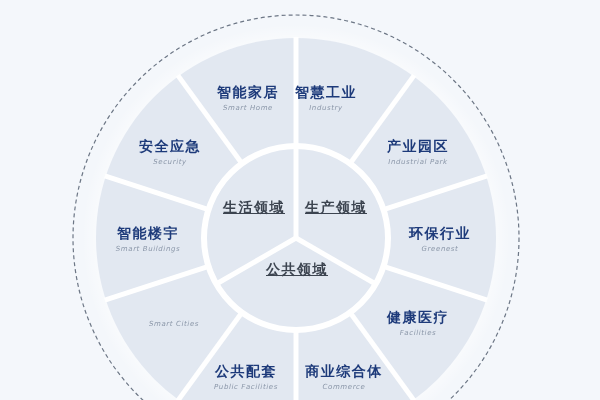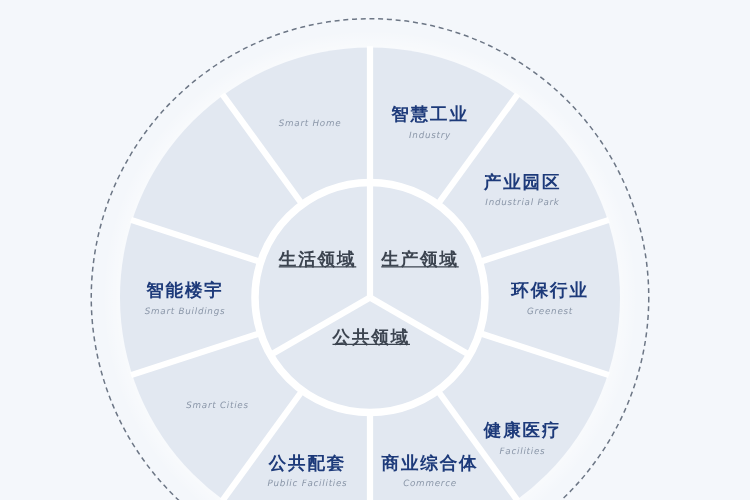--- a/index.html
+++ b/index.html
@@ -83,46 +83,51 @@
         <line x1="296" y1="238" x2="375.6743371481684" y2="284"></line>
         <line x1="296" y1="238" x2="216.32566285183168" y2="284.00000000000006"></line>
       </g>
   </svg>
 
   <div class="inner-label" style="left:254px; top:208px;">生活领域</div>
   <div class="inner-label" style="left:336px; top:208px;">生产领域</div>
   <div class="inner-label" style="left:297px; top:270px;">公共领域</div>
 
   <div class="seg-label" style="left:248px; top:98px;">
+    <span class="zh">智能家居</span>
     <span class="en">Smart Home</span>
   </div>
-  <div class="seg-label" style="left:344px; top:98px;">
+  <div class="seg-label" style="left:326px; top:98px;">
     <span class="zh">智慧工业</span>
     <span class="en">Industry</span>
   </div>
   <div class="seg-label" style="left:418px; top:152px;">
     <span class="zh">产业园区</span>
     <span class="en">Industrial Park</span>
   </div>
   <div class="seg-label" style="left:440px; top:239px;">
     <span class="zh">环保行业</span>
     <span class="en">Greenest</span>
   </div>
-  <div class="seg-label" style="left:418px; top:323px;margin-top:28px;">
+  <div class="seg-label" style="left:418px; top:323px;">
     <span class="zh">健康医疗</span>
     <span class="en">Facilities</span>
   </div>
   <div class="seg-label" style="left:344px; top:377px;">
     <span class="zh">商业综合体</span>
     <span class="en">Commerce</span>
   </div>
   <div class="seg-label" style="left:246px; top:377px;">
     <span class="zh">公共配套</span>
     <span class="en">Public Facilities</span>
   </div>
   <div class="seg-label" style="left:174px; top:323px;">
     <span class="en">Smart Cities</span>
   </div>
   <div class="seg-label" style="left:148px; top:239px;text-align:center;">
     <span class="zh">智能楼宇</span>
     <span class="en">Smart Buildings</span>
   </div>
+  <div class="seg-label" style="left:170px; top:152px;">
+    <span class="zh">安全应急</span>
+    <span class="en">Security</span>
+  </div>
 </div>
 
 </body></html>

